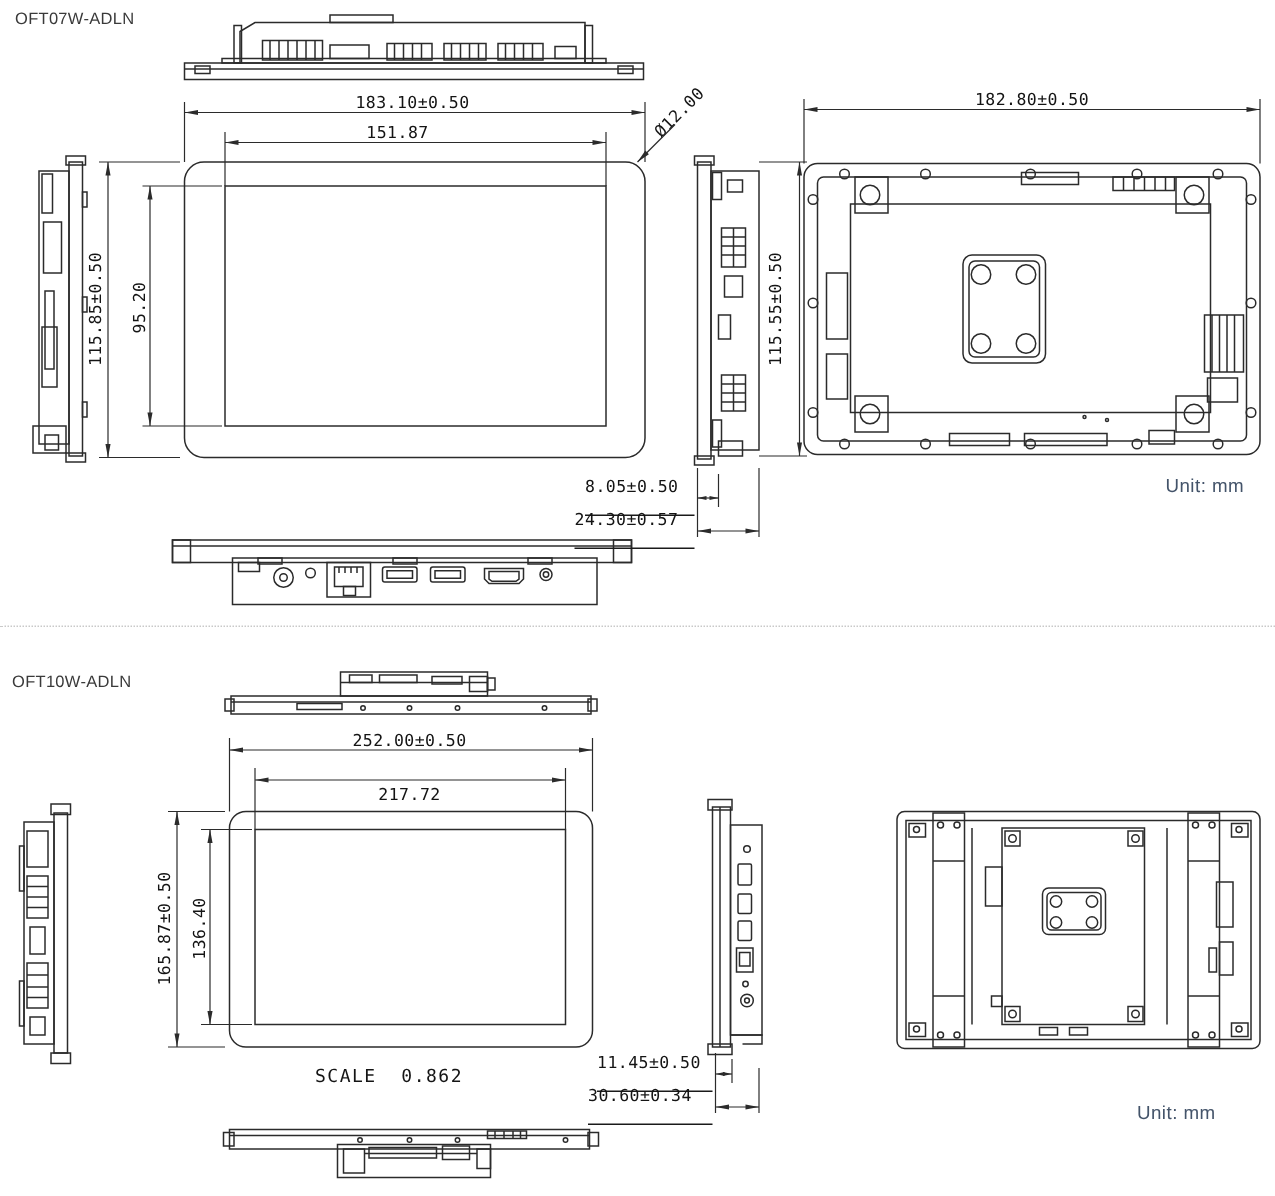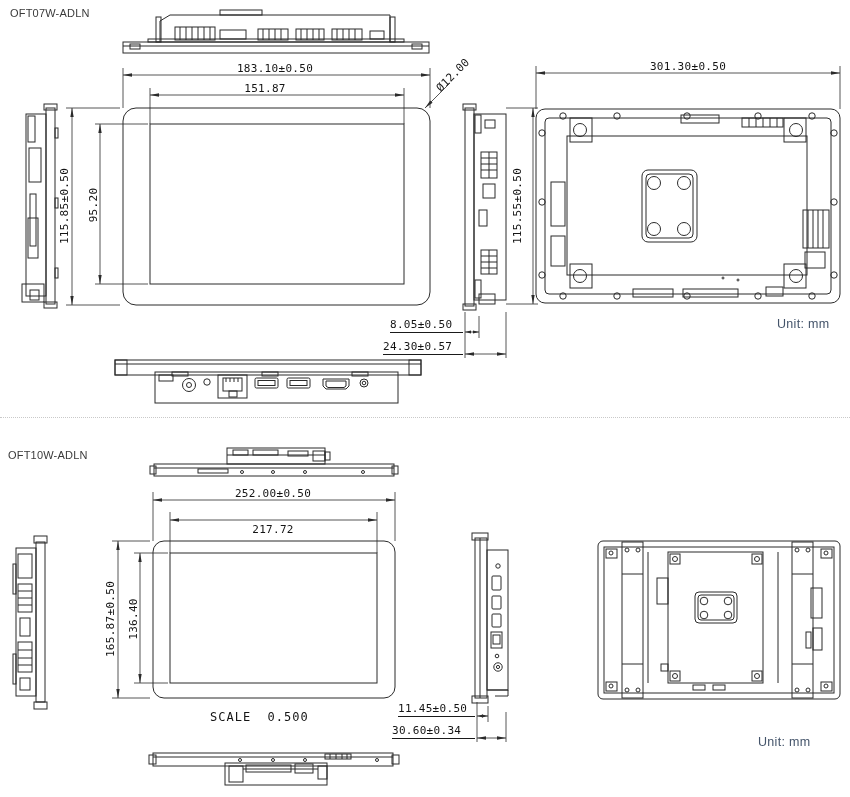--- a/index.html
+++ b/index.html
@@ -3,21 +3,21 @@
 <meta charset="utf-8">
 <style>
   html,body{margin:0;padding:0;background:#ffffff;}
   .sheet{position:relative;width:850px;height:797px;background:#fff;overflow:hidden;
          font-family:"Liberation Sans",sans-serif;}
   .lbl{position:absolute;font-family:"DejaVu Sans Mono",monospace;font-size:11px;
        color:#141414;white-space:pre;letter-spacing:.3px;line-height:13px;}
   .center{transform:translateX(-50%);}
   .vert{transform:translate(-50%,-50%) rotate(-90deg);}
   .diag{transform:translate(-50%,-50%) rotate(-45deg);}
-  .ul{border-bottom:1px solid #1a1a1a;padding-bottom:1px;display:inline-block;}
+  .ul{border-bottom:1px solid #1a1a1a;padding-bottom:12px;display:inline-block;}
   .title{font-family:"Liberation Sans",sans-serif;font-size:11px;color:#3a3a3a;
          letter-spacing:.2px;font-weight:400;}
   .unit{font-family:"Liberation Sans",sans-serif;font-size:12.5px;color:#44546a;text-align:right;}
   .scale{font-family:"DejaVu Sans Mono",monospace;font-size:12px;letter-spacing:1px;color:#141414;}
   .divider{position:absolute;left:0;width:850px;border-top:1px dotted #c9c9c9;height:0;}
   svg.view{position:absolute;overflow:visible;}
   svg.view rect,svg.view line,svg.view path,svg.view circle,svg.view polyline{
       stroke:#2b2b2b;stroke-width:1;fill:none;}
   svg .thick{stroke-width:1.4;}
   svg .thin{stroke-width:.65;}
@@ -190,21 +190,21 @@
         <circle cx="252" cy="31" r="1.8"></circle>
     </g>
   </svg>
 
   <div class="lbl center" style="left:275px;top:62px">183.10±0.50</div>
   <div class="lbl center" style="left:265px;top:82px">151.87</div>
   <div class="lbl diag" style="left:453px;top:75px">Ø12.00</div>
   <div class="lbl vert" style="left:64px;top:206px">115.85±0.50</div>
   <div class="lbl vert" style="left:93px;top:205px">95.20</div>
   <div class="lbl vert" style="left:517px;top:206px">115.55±0.50</div>
-  <div class="lbl center" style="left:688px;top:60px">301.30±0.50</div>
+  <div class="lbl center" style="left:688px;top:60px">182.80±0.50</div>
   <div class="lbl" style="left:390px;top:318px"><span class="ul" style="width:73px">8.05±0.50</span></div>
   <div class="lbl" style="left:383px;top:340px"><span class="ul" style="width:80px">24.30±0.57</span></div>
   <div class="lbl unit" style="left:777px;top:318px">Unit: mm</div>
 
   <div class="divider" style="top:417px"></div>
 
   <div class="lbl title" style="left:8px;top:449px">OFT10W-ADLN</div>
 
   <svg class="view" style="left:148px;top:443px" width="252" height="37" viewBox="0 0 252 37">
     <rect x="6" y="21" width="240" height="12" class="thick"></rect>
@@ -343,21 +343,21 @@
     <line x1="95" y1="21" x2="170" y2="21" class="thin"></line>
     <rect x="98" y="17" width="45" height="7" class="thin"></rect>
     <rect x="147" y="16" width="18" height="9" class="thin"></rect>
     <rect x="170" y="18" width="9" height="13" class="dk"></rect>
   </svg>
 
   <div class="lbl center" style="left:273px;top:487px">252.00±0.50</div>
   <div class="lbl center" style="left:273px;top:523px">217.72</div>
   <div class="lbl vert" style="left:110px;top:619px">165.87±0.50</div>
   <div class="lbl vert" style="left:133px;top:619px">136.40</div>
-  <div class="lbl scale" style="left:210px;top:711px">SCALE  0.500</div>
+  <div class="lbl scale" style="left:210px;top:711px">SCALE  0.862</div>
   <div class="lbl" style="left:398px;top:702px"><span class="ul" style="width:77px">11.45±0.50</span></div>
   <div class="lbl" style="left:392px;top:724px"><span class="ul" style="width:83px">30.60±0.34</span></div>
   <div class="lbl unit" style="left:758px;top:736px">Unit: mm</div>
 
   <svg class="ann" width="850" height="797" viewBox="0 0 850 797">
 
     <g>
       <line x1="123" y1="75" x2="430" y2="75"></line>
       <polygon points="123,75 132,73.3 132,76.7"></polygon>
         <polygon points="430,75 421,73.3 421,76.7"></polygon>

